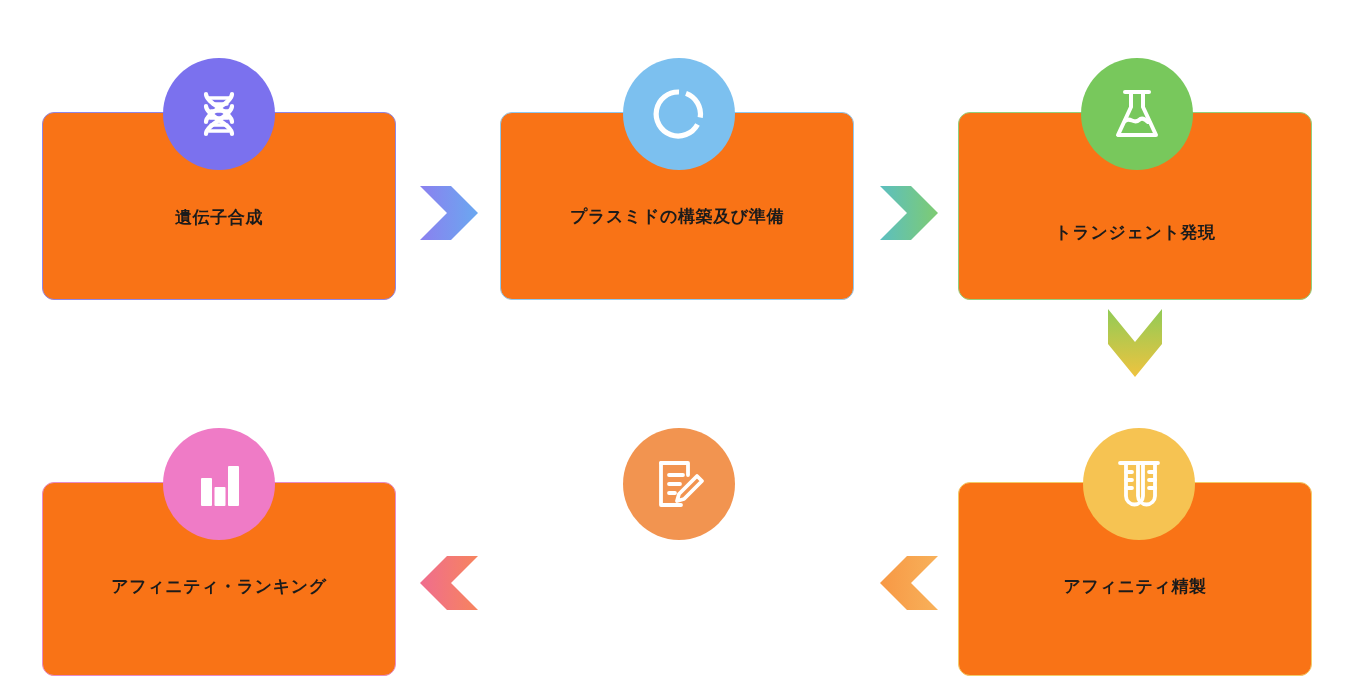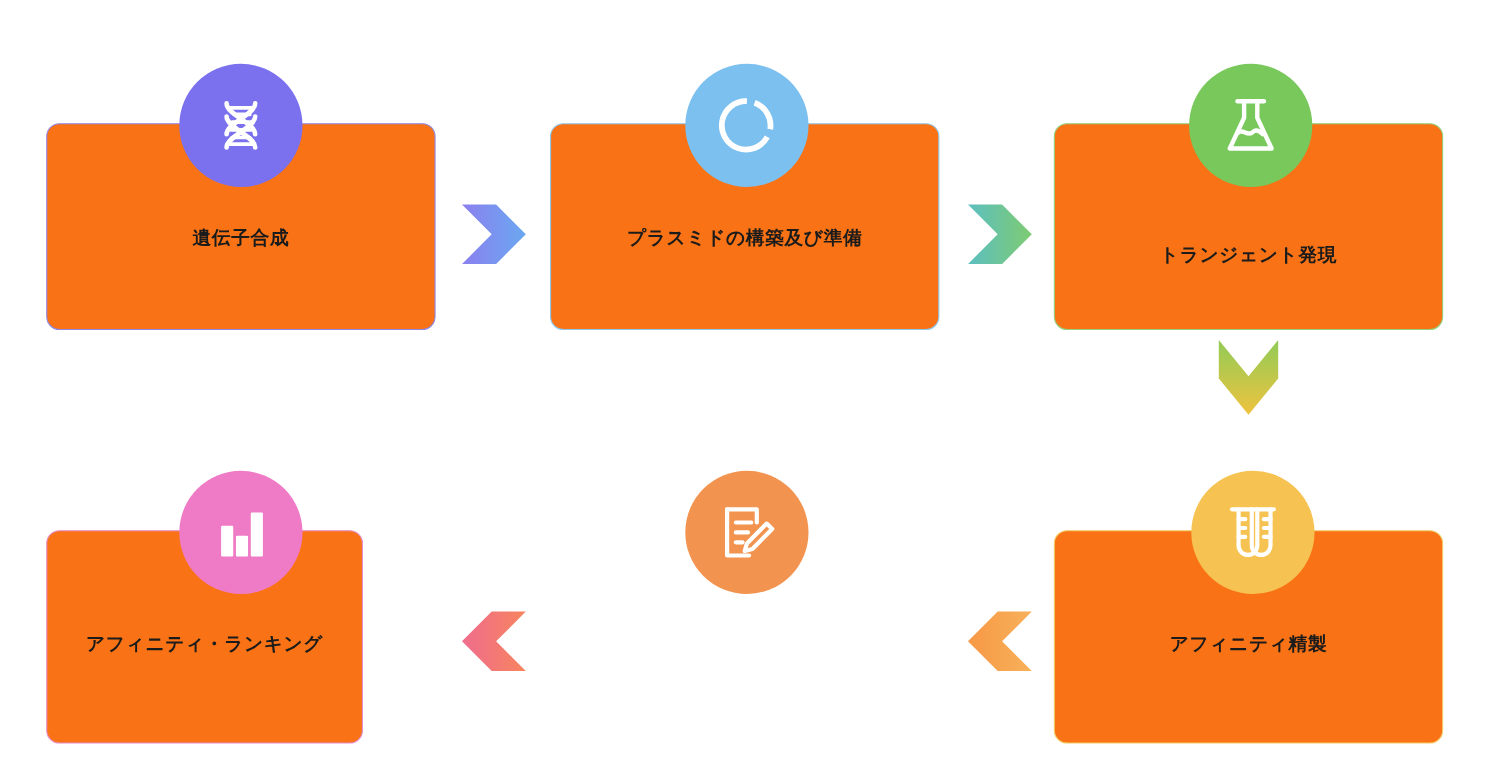--- a/index.html
+++ b/index.html
@@ -198,21 +198,21 @@
       <defs>
         <linearGradient id="grad-a5" x1="1" y1="0" x2="0" y2="0">
           <stop offset="0%" stop-color="#f7845e"></stop>
           <stop offset="100%" stop-color="#ef6d8e"></stop>
         </linearGradient>
       </defs>
       <path d="M60 4 L29 4 L2 31 L29 58 L60 58 L33 31 Z" fill="url(#grad-a5)"></path>
     </svg>
   </div>
 
-  <div class="card" style="left:42px; top:482px; width:288px; height:194px; border-color:#e58cc8;padding-left:13px;">
+  <div class="card" style="left:42px; top:482px; width:354px; height:194px; border-color:#e58cc8;padding-left:13px;">
     <div class="card-label" style="top:92px;">アフィニティ・ランキング</div>
   </div>
   <div class="icon-bubble" style="left:163px; top:428px; background:#ef7bc6;">
     <svg width="62" height="62" viewBox="0 0 62 62" aria-hidden="true">
       <g fill="#ffffff">
         <rect x="13" y="25" width="11" height="28" rx="1"></rect>
         <rect x="26.5" y="34" width="11" height="19" rx="1"></rect>
         <rect x="40" y="13" width="11" height="40" rx="1"></rect>
       </g>
     </svg>

